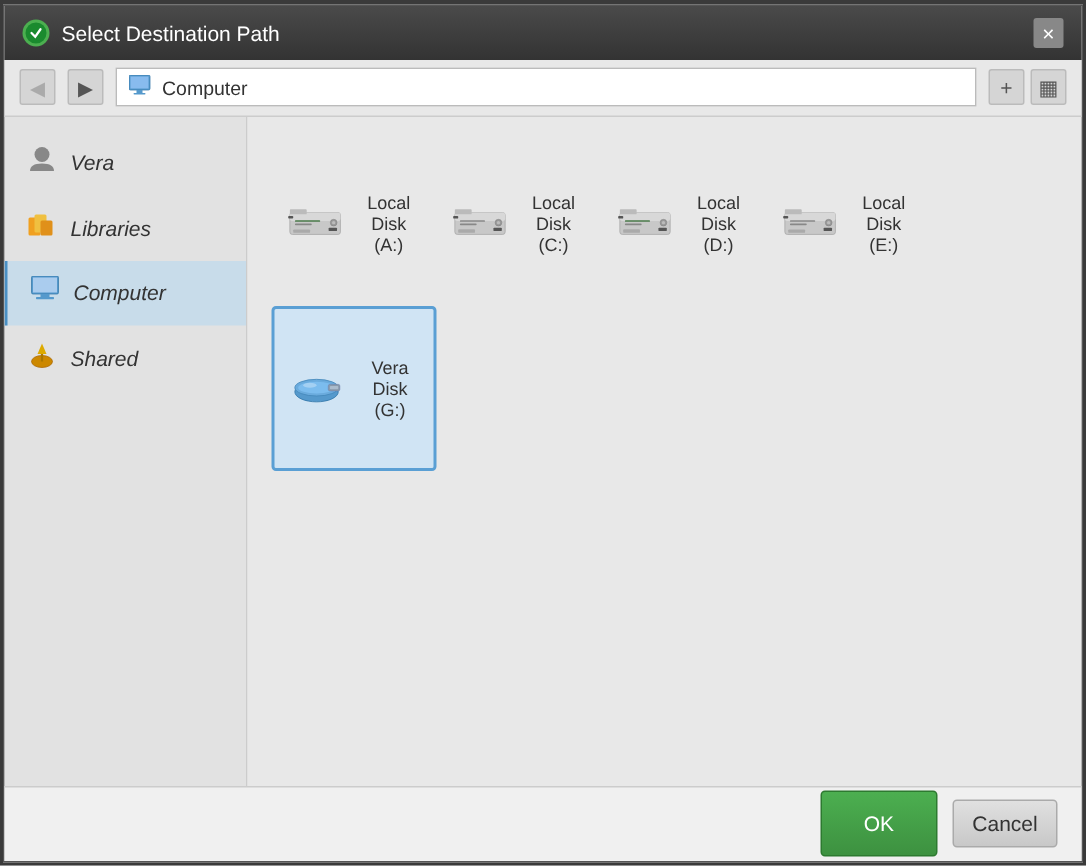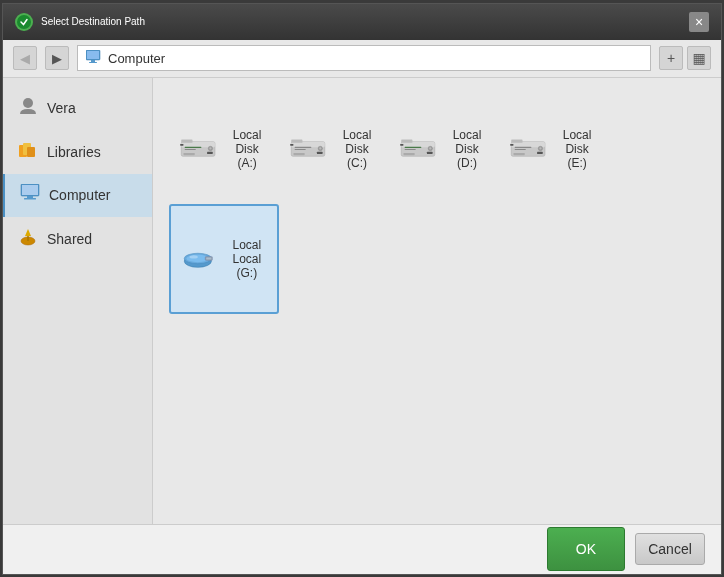--- a/index.html
+++ b/index.html
@@ -41,21 +41,21 @@
       background: #4CAF50;
       border-radius: 50%;
       display: flex;
       align-items: center;
       justify-content: center;
       font-size: 10px;
       color: white;
       font-weight: bold;
     }
     .title-text {
-      font-size: 10px;
+      font-size: 14px;
       font-weight: normal;
     }
     .close-btn {
       width: 20px;
       height: 20px;
       background: #888;
       border: none;
       color: white;
       cursor: pointer;
       display: flex;
@@ -121,25 +121,26 @@
       font-size: 14px;
       color: #555;
       border-radius: 2px;
     }
     .content-area {
       display: flex;
       flex: 1;
       overflow: hidden;
     }
     .sidebar {
-      width: 150px;
+      width: 162px;
       background: #e2e2e2;
       border-right: 1px solid #ccc;
       padding: 8px 0;
       flex-shrink: 0;
+      font-style: italic;
     }
     .sidebar-item {
       display: flex;
       align-items: center;
       gap: 8px;
       padding: 10px 14px;
       cursor: pointer;
       font-size: 14px;
       color: #333;
     }
@@ -370,21 +371,21 @@
 
           <ellipse cx="36" cy="25" rx="26" ry="12" fill="#5599cc" stroke="#3377aa" stroke-width="1"></ellipse>
           <ellipse cx="36" cy="20" rx="26" ry="10" fill="#6aabdd" stroke="#4488bb" stroke-width="1"></ellipse>
           <ellipse cx="36" cy="20" rx="22" ry="7" fill="#7bbcee"></ellipse>
 
           <rect x="50" y="16" width="14" height="8" rx="2" fill="#8899aa" stroke="#6677aa" stroke-width="0.5"></rect>
           <rect x="52" y="18" width="10" height="4" rx="1" fill="#aabbcc"></rect>
 
           <ellipse cx="28" cy="17" rx="8" ry="3" fill="rgba(255,255,255,0.3)"></ellipse>
         </svg>
-        <span class="disk-label">Local Local (G:)</span>
+        <span class="disk-label">Vera Disk (G:)</span>
       </div>
     </div>
   </div>
 
   <div class="bottom-bar">
     <button class="btn-ok">OK</button>
     <button class="btn-cancel">Cancel</button>
   </div>
 </div>
 

